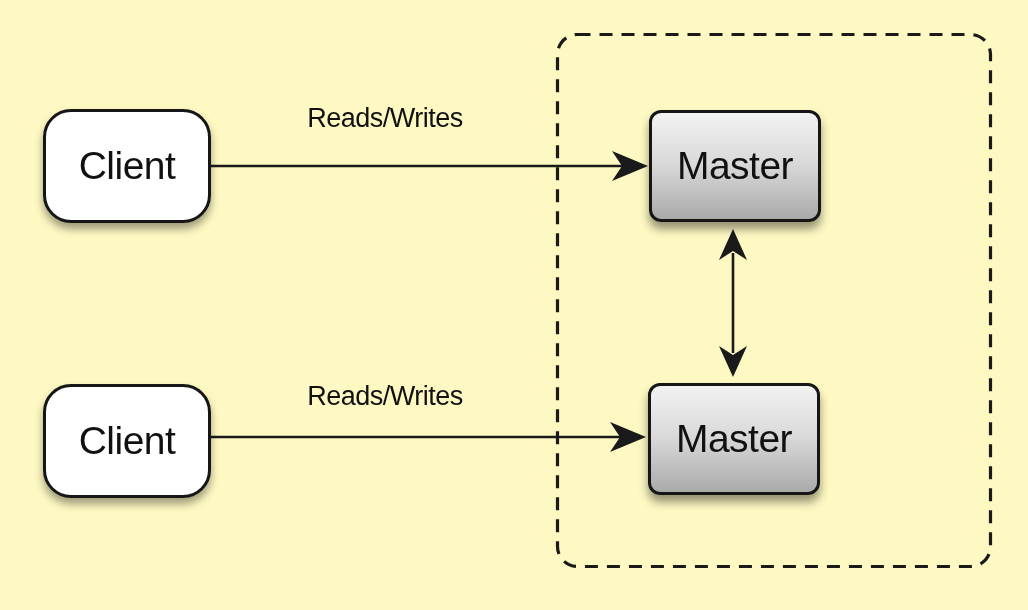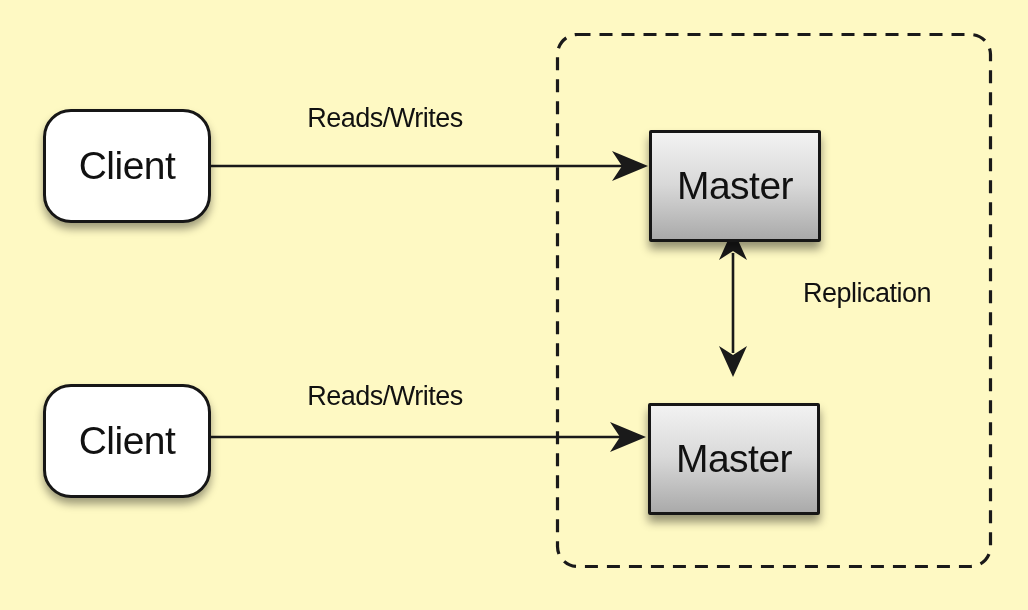--- a/index.html
+++ b/index.html
@@ -39,23 +39,22 @@
     background: #ffffff;
     border: 3.5px solid #161616;
     border-radius: 28px;
     box-shadow: 0 6px 9px rgba(0,0,0,0.38);
   }
   .node-master {
     width: 172px;
     height: 112px;
     background: linear-gradient(180deg, #f2f2f2 0%, #d9d9d9 48%, #aaaaaa 100%);
     border: 3.5px solid #161616;
-    border-radius: 2px;
+    border-radius: 12px;
     box-shadow: 0 7px 10px rgba(0,0,0,0.42);
-    margin-top: 20px;
   }
   #client-top    { left: 43px;  top: 109px; }
   #client-bottom { left: 43px;  top: 384px; }
   #master-top    { left: 649px; top: 110px; }
   #master-bottom { left: 648px; top: 383px; }
 
   .edge-label {
     position: absolute;
     font-size: 27px;
     letter-spacing: -0.5px;
@@ -116,15 +115,14 @@
   </div>
 
   <div id="master-bottom" class="node node-master">
     <span>Master</span>
   </div>
 
   <div id="label-rw-top" class="edge-label">Reads/Writes</div>
 
   <div id="label-rw-bottom" class="edge-label">Reads/Writes</div>
 
-  <div id="label-replication" class="edge-label">Replication</div>
 
 </div>
 
 </body></html>

